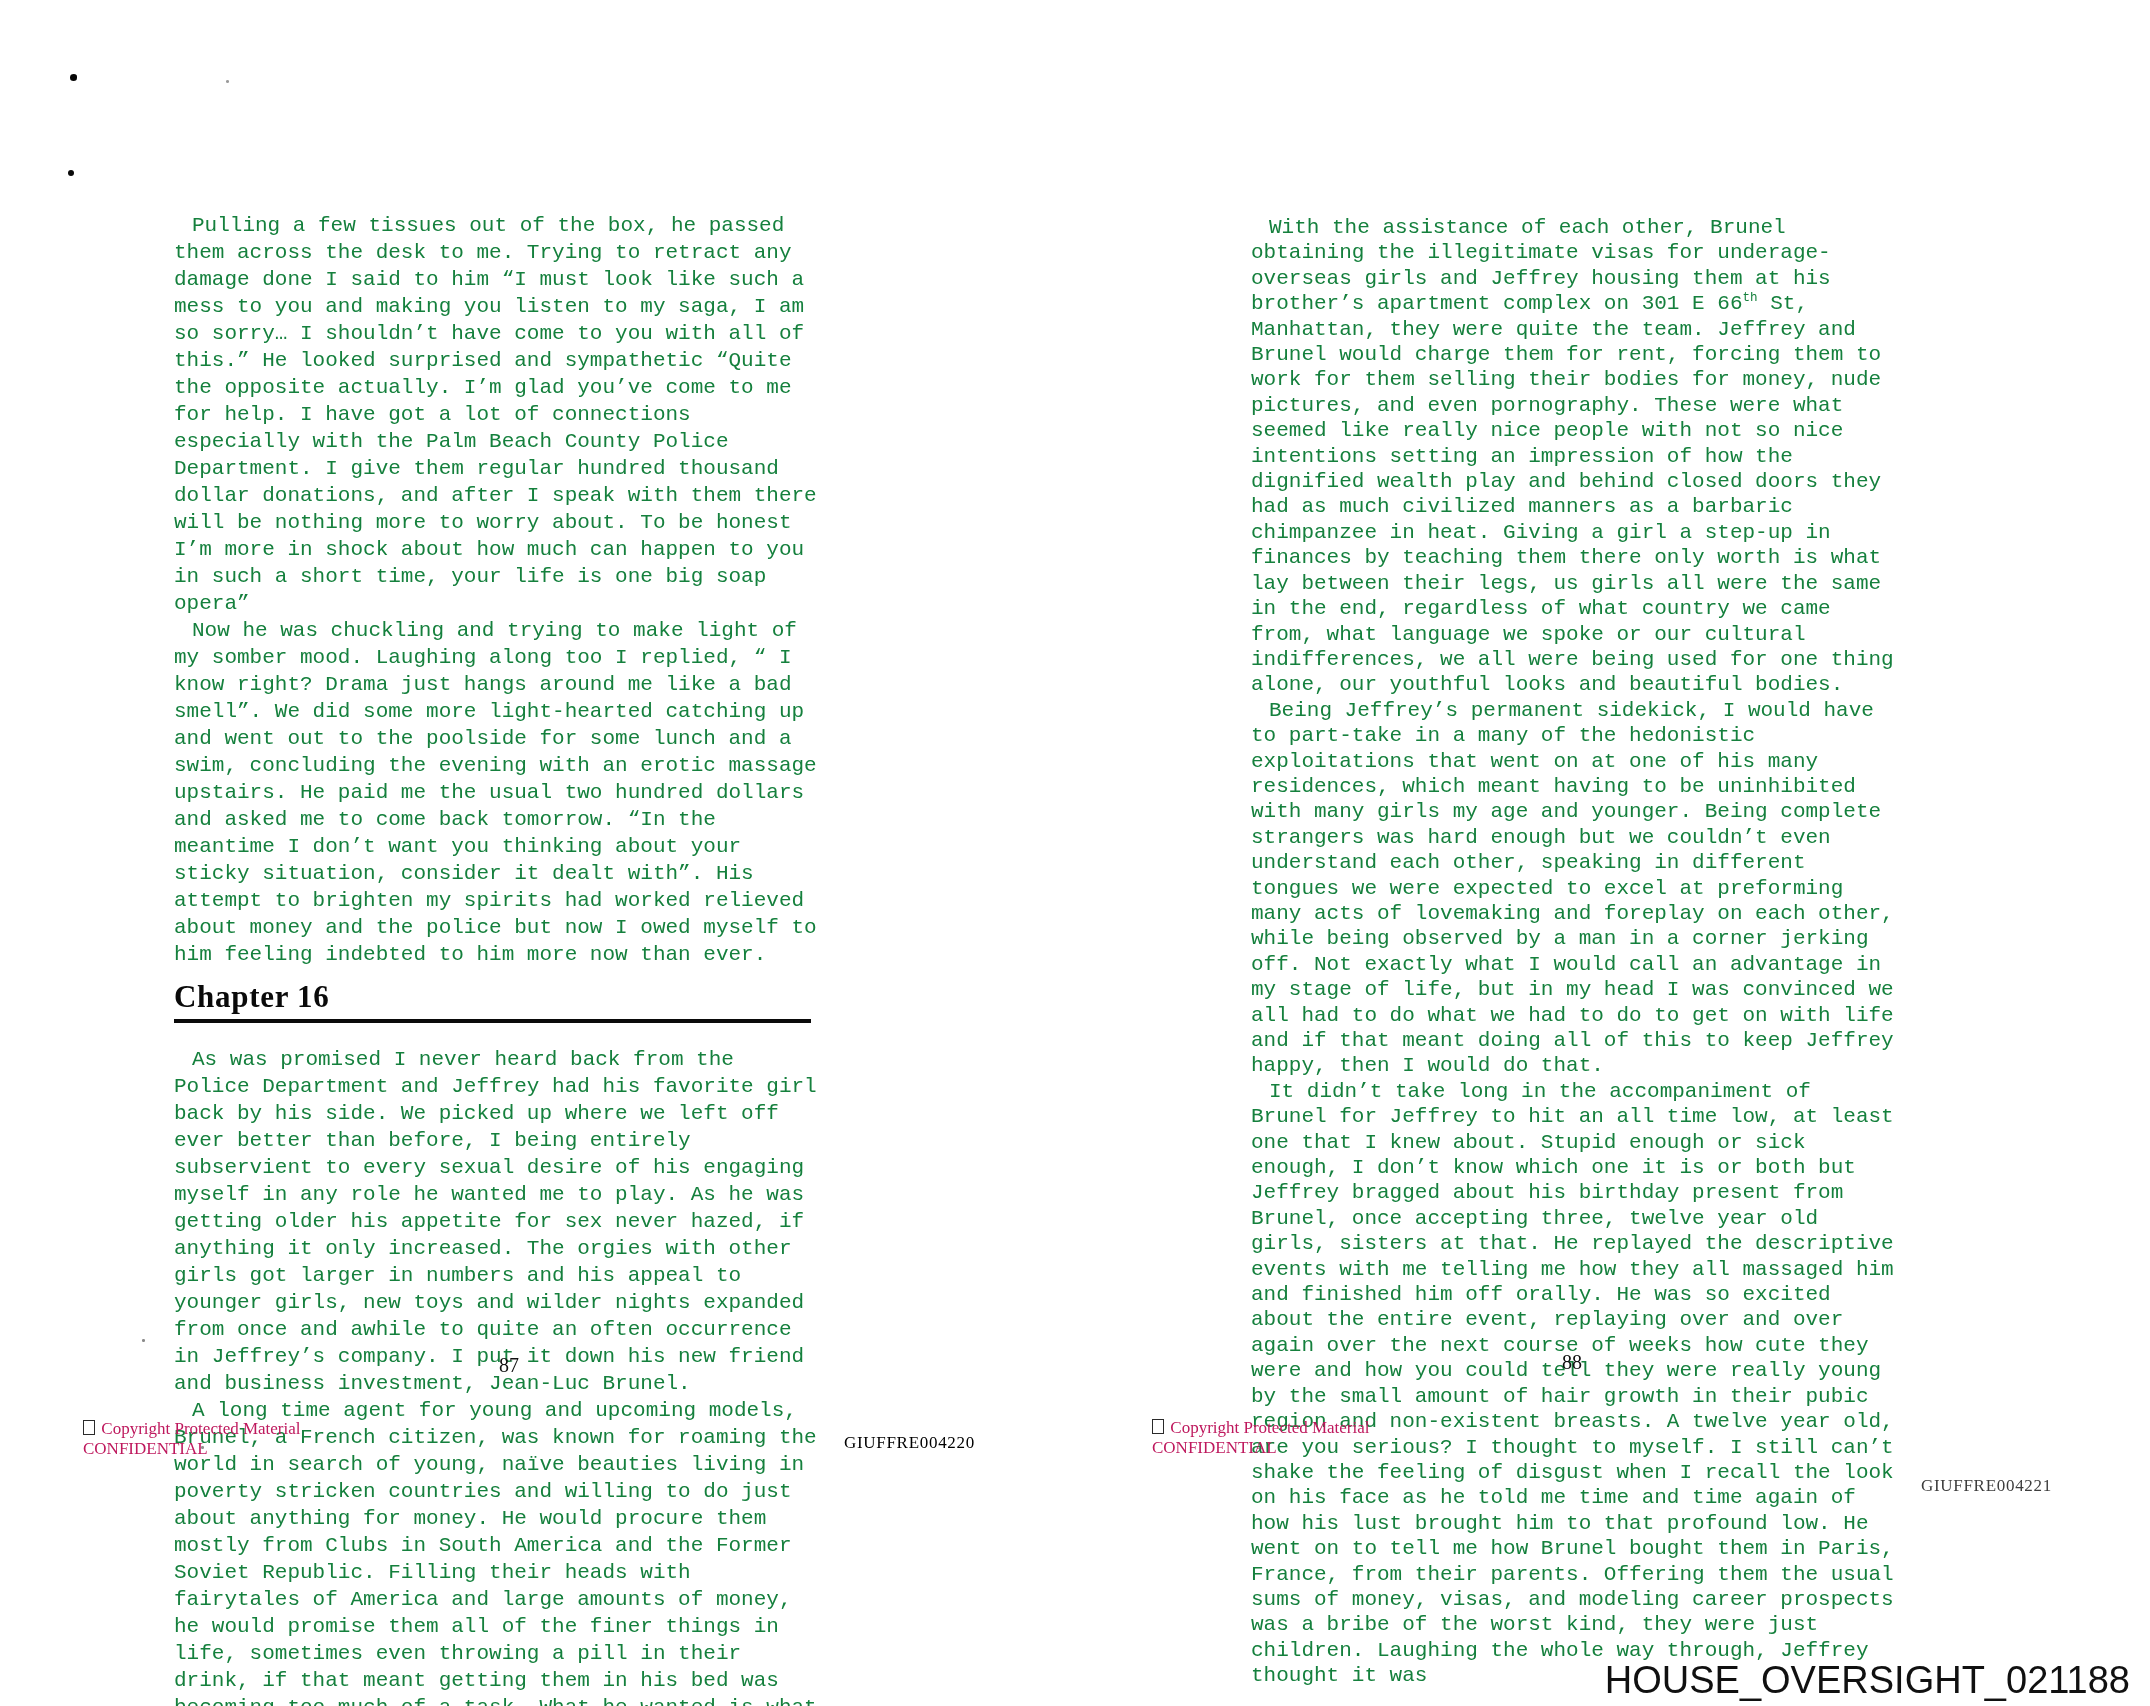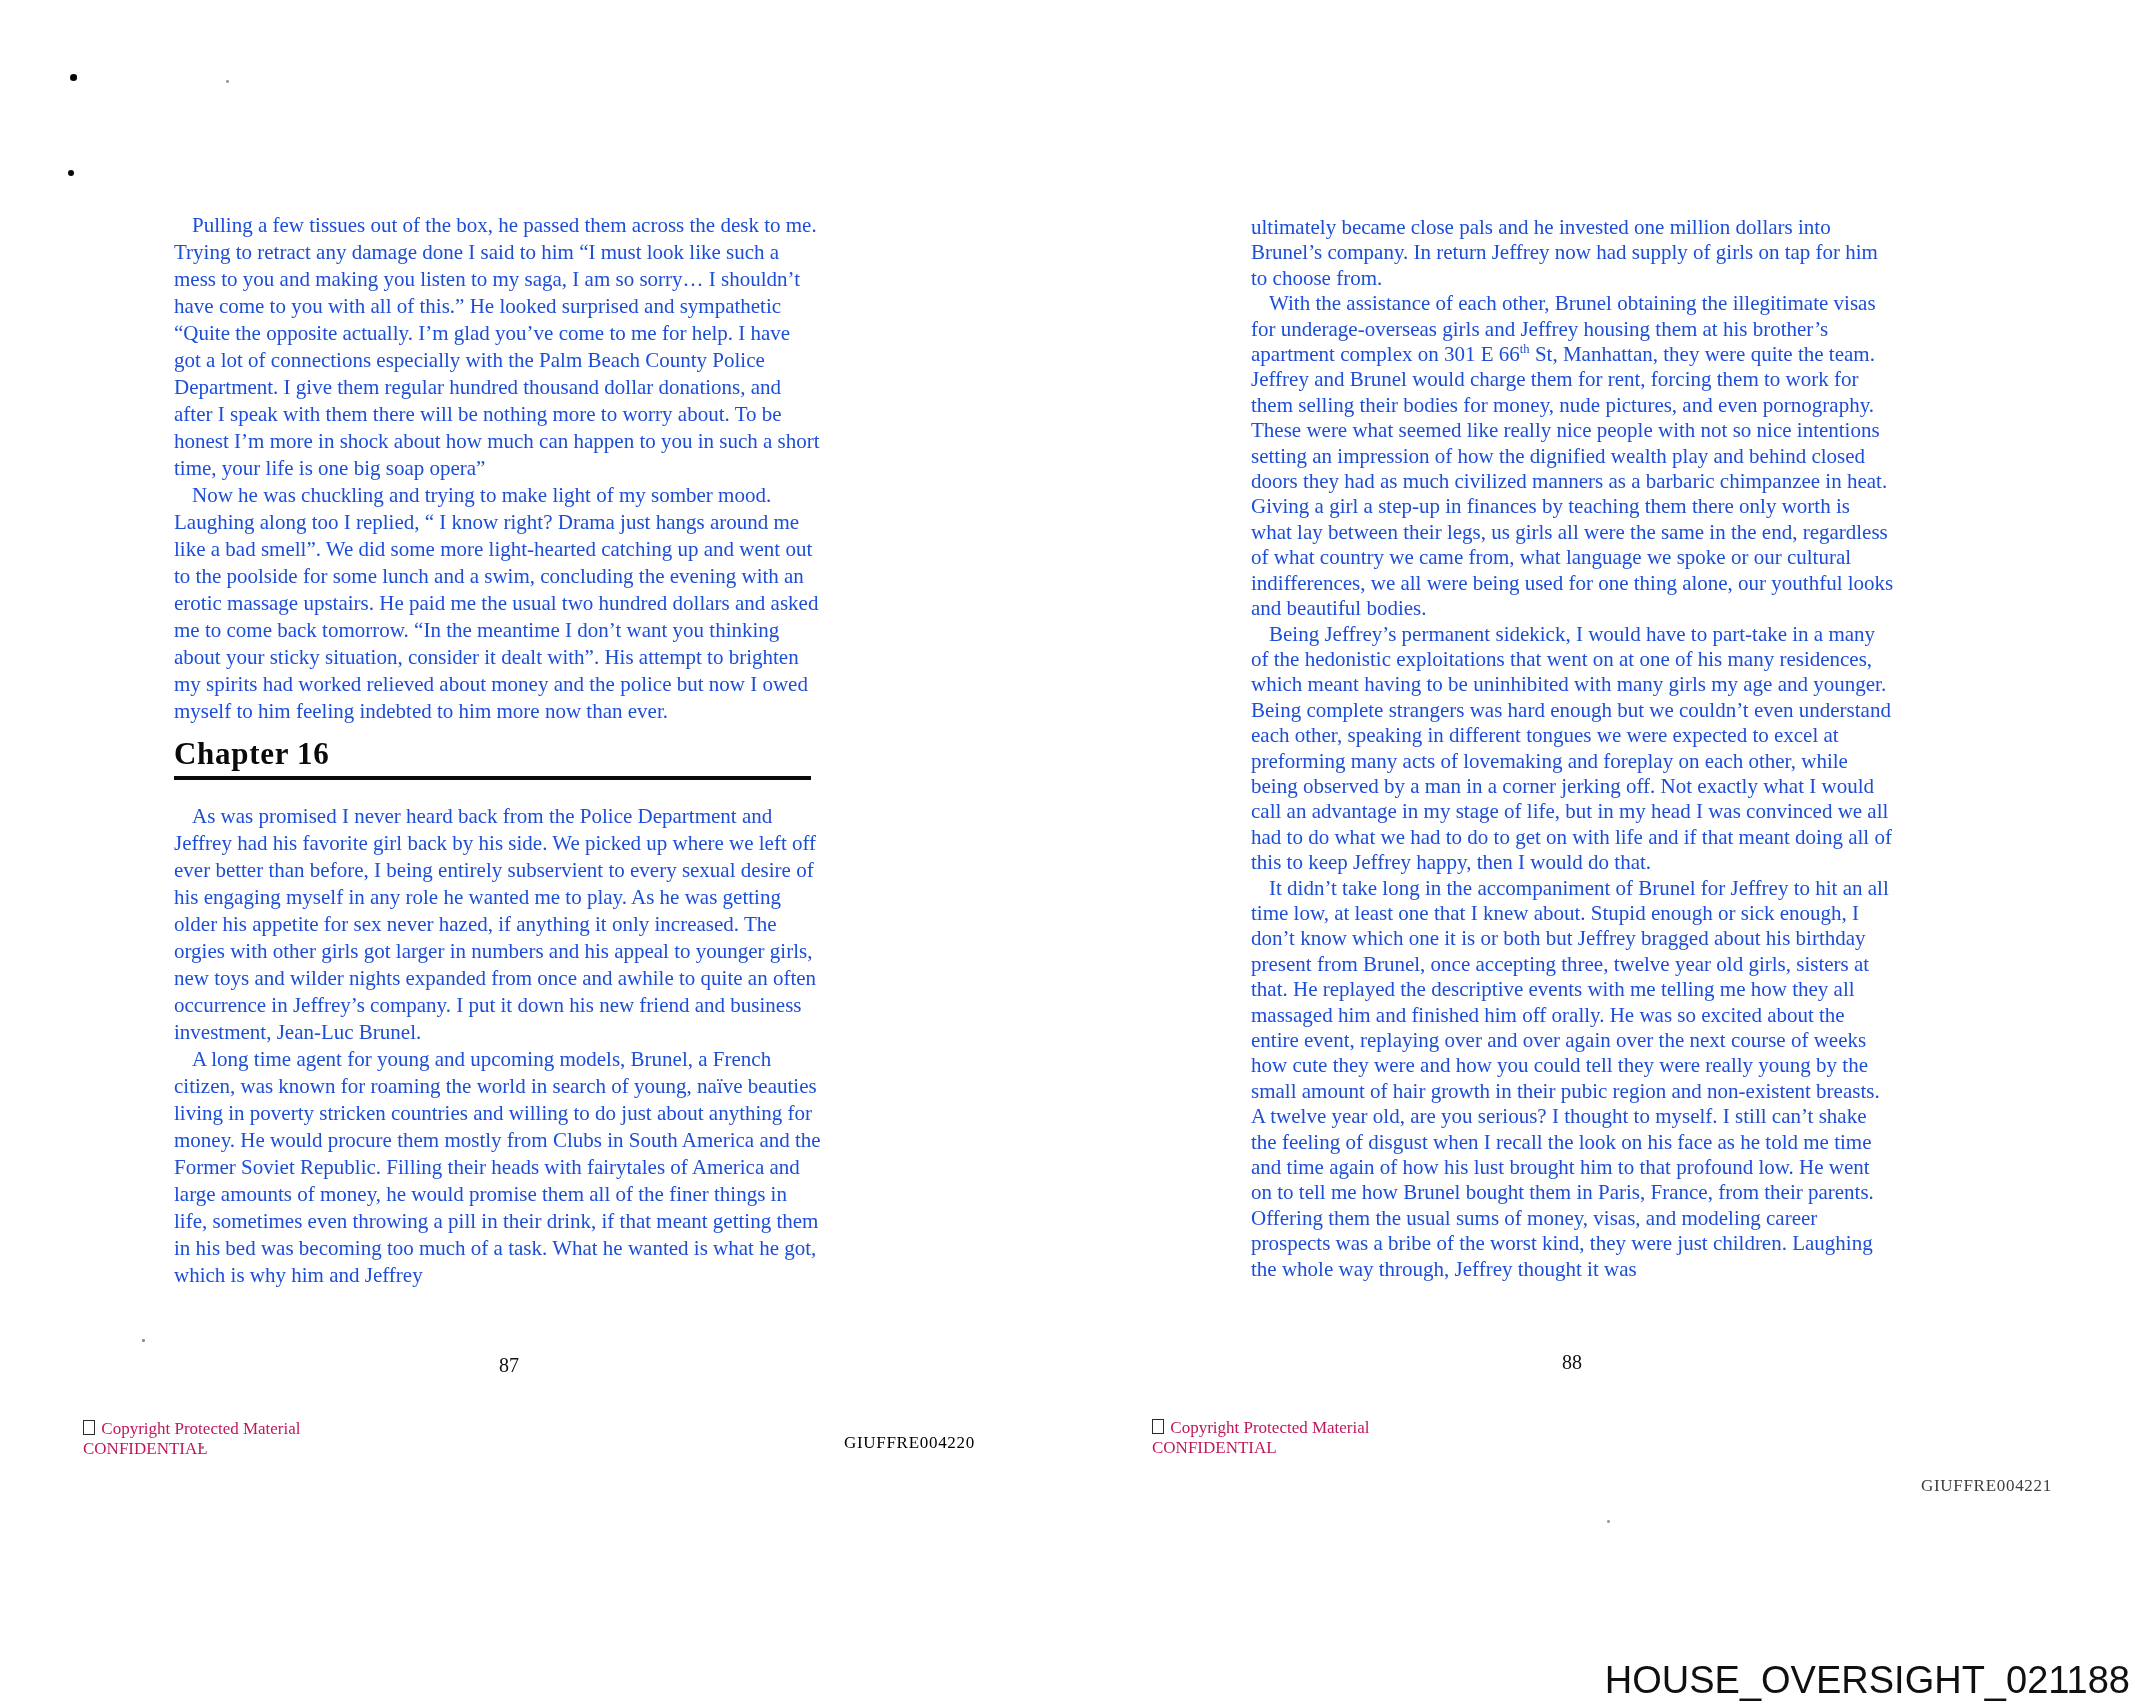--- a/index.html
+++ b/index.html
@@ -5,22 +5,22 @@
   html,body{margin:0;padding:0;}
   body{
     width:2151px;height:1707px;position:relative;
     background:#ffffff;overflow:hidden;
     font-family:"Liberation Serif","DejaVu Serif",serif;
     color:#0a0a0a;
   }
   .page-text{position:absolute;text-align:left;}
   .page-text p{
     margin:0;
-    font-family:Liberation Serif, serif;
-    color:#1d4ed8;
+    font-family:Liberation Mono, monospace;
+    color:#15803d;
   }
   #left-column{left:174px;top:212px;width:647px;}
   #left-column p{font-size:21px;line-height:27px;}
   #right-column{left:1251px;top:215px;width:644px;}
   #right-column p{font-size:21px;line-height:25.4px;}
   .indent{text-indent:18px;}
   #chapter-heading{
     font-size:31px;font-weight:bold;line-height:34px;
     margin-top:11.7px;margin-bottom:23.5px;
     padding-bottom:5.2px;
@@ -81,21 +81,20 @@
 
 <div class="page-text" id="left-column">
   <p class="indent">Pulling a few tissues out of the box, he passed them across the desk to me. Trying to retract any damage done I said to him “I must look like such a mess to you and making you listen to my saga, I am so sorry… I shouldn’t have come to you with all of this.” He looked surprised and sympathetic “Quite the opposite actually. I’m glad you’ve come to me for help. I have got a lot of connections especially with the Palm Beach County Police Department. I give them regular hundred thousand dollar donations, and after I speak with them there will be nothing more to worry about. To be honest I’m more in shock about how much can happen to you in such a short time, your life is one big soap opera”</p>
   <p class="indent">Now he was chuckling and trying to make light of my somber mood. Laughing along too I replied, “ I know right? Drama just hangs around me like a bad smell”. We did some more light-hearted catching up and went out to the poolside for some lunch and a swim, concluding the evening with an erotic massage upstairs. He paid me the usual two hundred dollars and asked me to come back tomorrow. “In the meantime I don’t want you thinking about your sticky situation, consider it dealt with”. His attempt to brighten my spirits had worked relieved about money and the police but now I owed myself to him feeling indebted to him more now than ever.</p>
   <h2 id="chapter-heading">Chapter 16</h2>
   <p class="indent">As was promised I never heard back from the Police Department and Jeffrey had his favorite girl back by his side. We picked up where we left off ever better than before, I being entirely subservient to every sexual desire of his engaging myself in any role he wanted me to play. As he was getting older his appetite for sex never hazed, if anything it only increased. The orgies with other girls got larger in numbers and his appeal to younger girls, new toys and wilder nights expanded from once and awhile to quite an often occurrence in Jeffrey’s company.  I put it down his new friend and business investment, Jean-Luc Brunel.</p>
   <p class="indent">A long time agent for young and upcoming models, Brunel, a French citizen, was known for roaming the world in search of young, naïve beauties living in poverty stricken countries and willing to do just about anything for money. He would procure them mostly from Clubs in South America and the Former Soviet Republic. Filling their heads with fairytales of America and large amounts of money, he would promise them all of the finer things in life, sometimes even throwing a pill in their drink, if that meant getting them in his bed was becoming too much of a task. What he wanted is what he got, which is why him and Jeffrey</p>
 </div>
 
 <div class="page-text" id="right-column">
-  <p>ultimately became close pals and he invested one million dollars into Brunel’s company. In return Jeffrey now had supply of girls on tap for him to choose from.</p>
   <p class="indent">With the assistance of each other, Brunel obtaining the illegitimate visas for underage-overseas girls and Jeffrey housing them at his brother’s apartment complex on 301 E 66<sup>th</sup> St, Manhattan, they were quite the team. Jeffrey and Brunel would charge them for rent, forcing them to work for them selling their bodies for money, nude pictures, and even pornography. These were what seemed like really nice people with not so nice intentions setting an impression of how the dignified wealth play and behind closed doors they had as much civilized manners as a barbaric chimpanzee in heat. Giving a girl a step-up in finances by teaching them there only worth is what lay between their legs, us girls all were the same in the end, regardless of what country we came from, what language we spoke or our cultural indifferences, we all were being used for one thing alone, our youthful looks and beautiful bodies.</p>
   <p class="indent">Being Jeffrey’s permanent sidekick, I would have to part-take in a many of the hedonistic exploitations that went on at one of his many residences, which meant having to be uninhibited with many girls my age and younger. Being complete strangers was hard enough but we couldn’t even understand each other, speaking in different tongues we were expected to excel at preforming many acts of lovemaking and foreplay on each other, while being observed by a man in a corner jerking off. Not exactly what I would call an advantage in my stage of life, but in my head I was convinced we all had to do what we had to do to get on with life and if that meant doing all of this to keep Jeffrey happy, then I would do that.</p>
   <p class="indent">It didn’t take long in the accompaniment of Brunel for Jeffrey to hit an all time low, at least one that I knew about. Stupid enough or sick enough, I don’t know which one it is or both but Jeffrey bragged about his birthday present from Brunel, once accepting three, twelve year old girls, sisters at that. He replayed the descriptive events with me telling me how they all massaged him and finished him off orally. He was so excited about the entire event, replaying over and over again over the next course of weeks how cute they were and how you could tell they were really young by the small amount of hair growth in their pubic region and non-existent breasts. A twelve year old, are you serious? I thought to myself. I still can’t shake the feeling of disgust when I recall the look on his face as he told me time and time again of how his lust brought him to that profound low. He went on to tell me how Brunel bought them in Paris, France, from their parents. Offering them the usual sums of money, visas, and modeling career prospects was a bribe of the worst kind, they were just children. Laughing the whole way through, Jeffrey thought it was</p>
 </div>
 
 <div class="page-number" id="page-number-left">87</div>
 <div class="page-number" id="page-number-right">88</div>
 
 <div class="footer-block" id="footer-left">
   <div><span class="glyph-box"></span><span>Copyright Protected Material</span></div>

